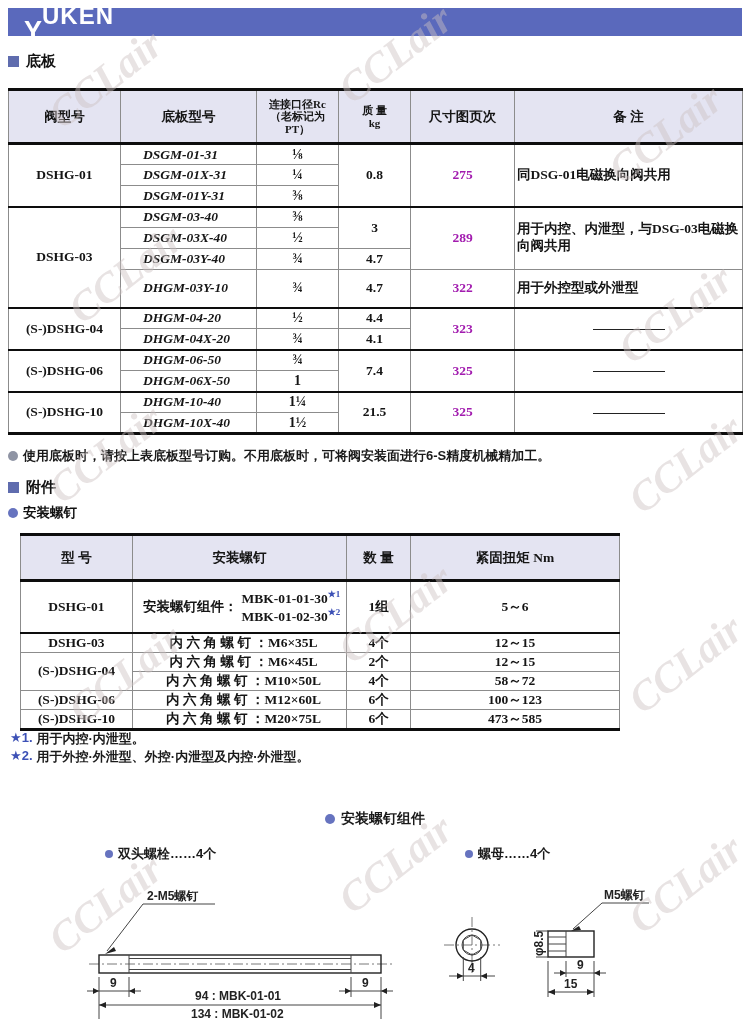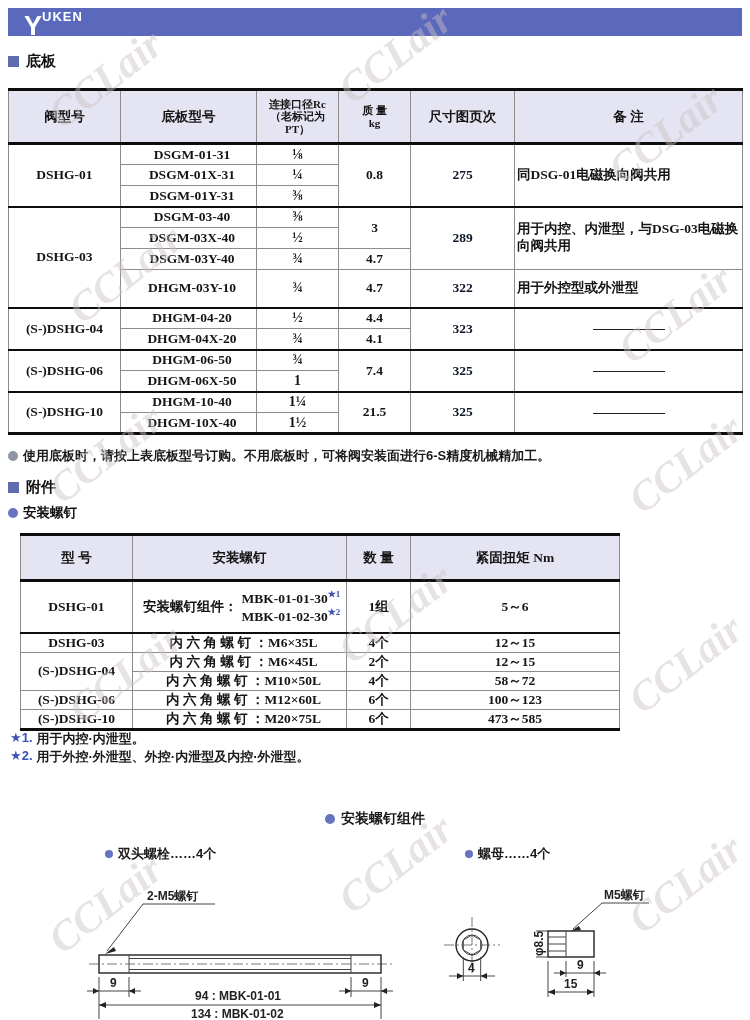--- a/index.html
+++ b/index.html
@@ -13,42 +13,42 @@
     position:absolute; z-index:3; pointer-events:none;
     font-family:"Liberation Serif","DejaVu Serif",serif;
     font-weight:bold; font-style:italic; font-size:42px;
     color:rgba(205,193,193,0.45); transform:rotate(-38deg); white-space:nowrap;
   }
   .content { position:relative; z-index:1; }
   
   .banner { position:absolute; left:8px; top:8px; width:734px; height:28px; background:#5a69bc; display:flex; align-items:center; }
   .logo { display:flex; align-items:flex-end; margin-left:16px; color:#fff; line-height:1; }
   .logo .y { font-size:27px; font-weight:bold; letter-spacing:0; }
-  .logo .rest { font-size:13px; font-weight:bold; letter-spacing:1px; border-top:3px solid #fff; padding-top:2px; margin-bottom:17px; }
+  .logo .rest { font-size:24px; font-weight:bold; letter-spacing:1px; border-top:3px solid #fff; padding-top:2px; margin-bottom:17px; }
   
   .sec { position:absolute; display:flex; align-items:center; gap:7px; font-weight:bold; font-size:15px; color:#111; }
   .sq { width:11px; height:11px; background:#5f6cae; flex:0 0 auto; }
   .sub { position:absolute; display:flex; align-items:center; gap:5px; font-weight:bold; font-size:13.5px; color:#111; }
   .dot { width:10px; height:10px; border-radius:50%; background:#6673bf; flex:0 0 auto; }
   .dot.gray { background:#8f94a4; }
   .dot.small { width:8px; height:8px; }
   
   table { border-collapse:collapse; table-layout:fixed; position:absolute; background:transparent; }
   td,th { border:1px solid #8c8c8c; text-align:center; vertical-align:middle; padding:0 2px;
           font-family:"Liberation Serif","DejaVu Serif",serif; font-weight:bold; font-size:13.5px; color:#151515; }
   thead th { background:#e4e4f2; border-bottom:3px solid #0d0d0d; font-size:13.5px; }
   .t1 { left:8px; top:88px; width:734px; border:1px solid #555; border-top:3px solid #0d0d0d; border-bottom:3px solid #0d0d0d; }
   .t2 { left:20px; top:533px; width:599px; border:1px solid #555; border-top:3px solid #0d0d0d; border-bottom:3px solid #0d0d0d; }
   tr.gt td { border-top:2.5px solid #0d0d0d; }
   tr.h21 { height:21px; } tr.h38 { height:38px; }
   tr.hh { height:54px; } .t2 tr.hh { height:46px; }
   tr.h52 { height:52px; } tr.h19 { height:19px; }
-  .cell-left { text-align:center; padding-left:9px; }
+  .cell-left { text-align:left; padding-left:22px;font-style:italic; }
   .remark { text-align:left; line-height:1.25; }
-  .plink { color:#0f172a; cursor:pointer; }
+  .plink { color:#a21caf; cursor:pointer; }
   .dash { display:inline-block; width:72px; border-top:1.6px solid #222; vertical-align:middle; }
   .hdr2 { line-height:1.15; font-size:11px; }
   .frac { font-size:14px; }
   sup.star { color:#3d51b6; font-size:9px; font-weight:bold; }
   .screw-cell { text-align:center; padding-left:10px; }
   .spaced { letter-spacing:3.5px; }
   .asm { display:flex; align-items:center; gap:4px; }
   .asm .mbk div { line-height:1.3; }
   
   .note { position:absolute; left:8px; top:447px; display:flex; align-items:center; gap:5px; font-weight:bold; font-size:13px; }

